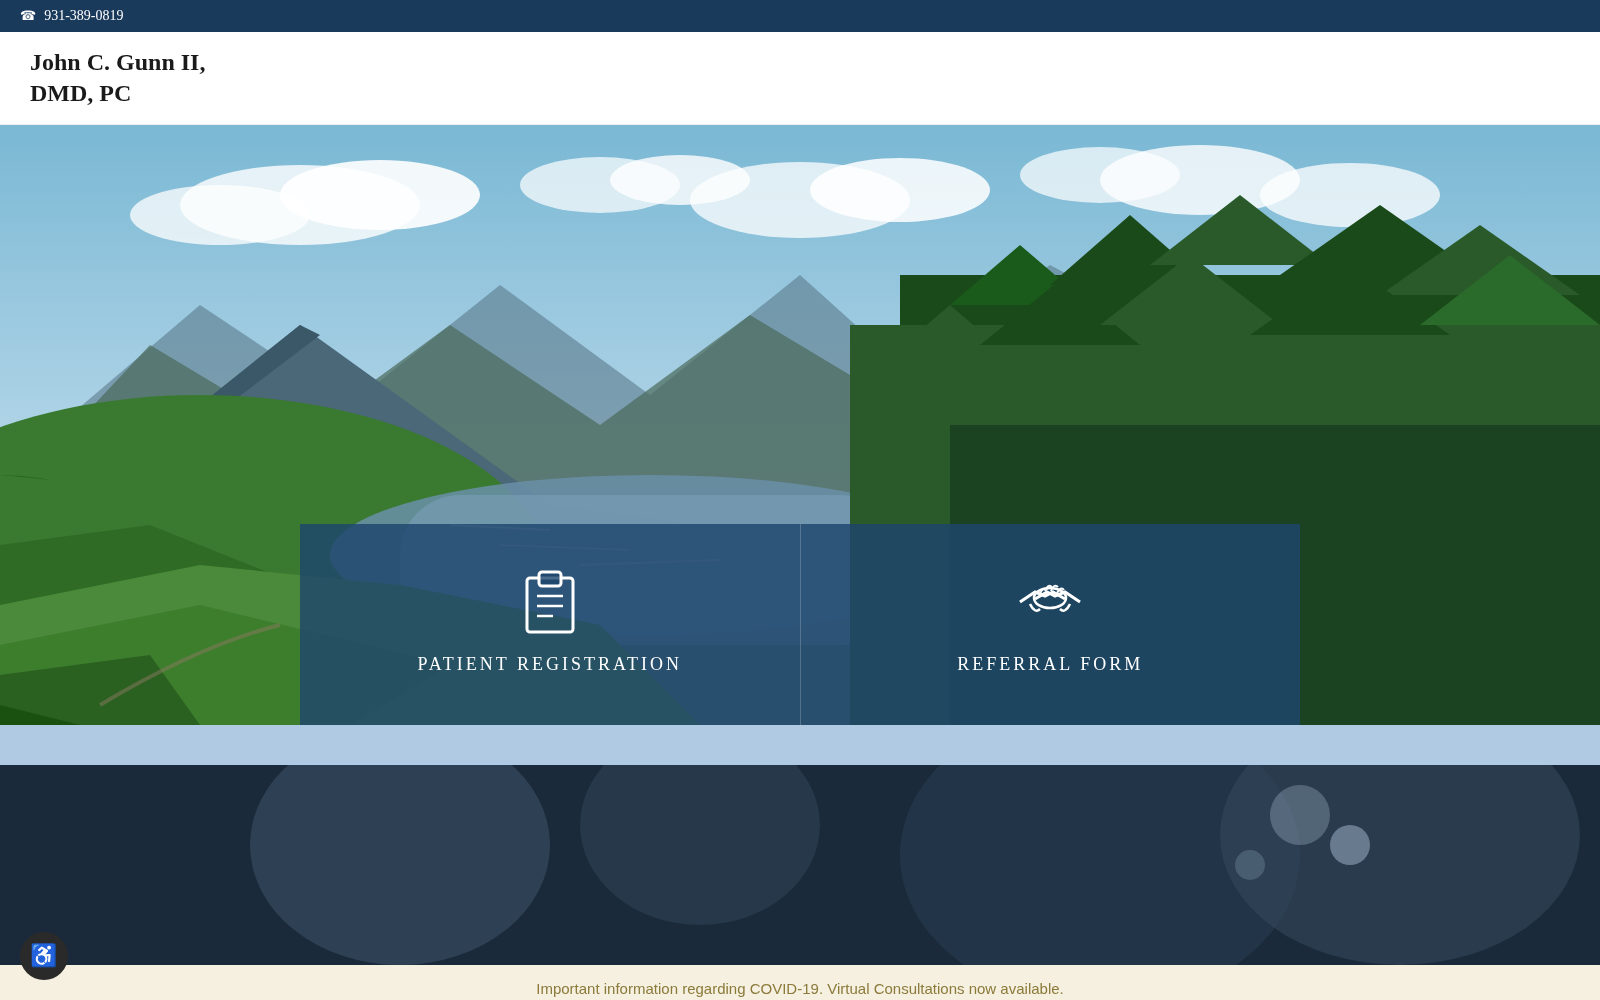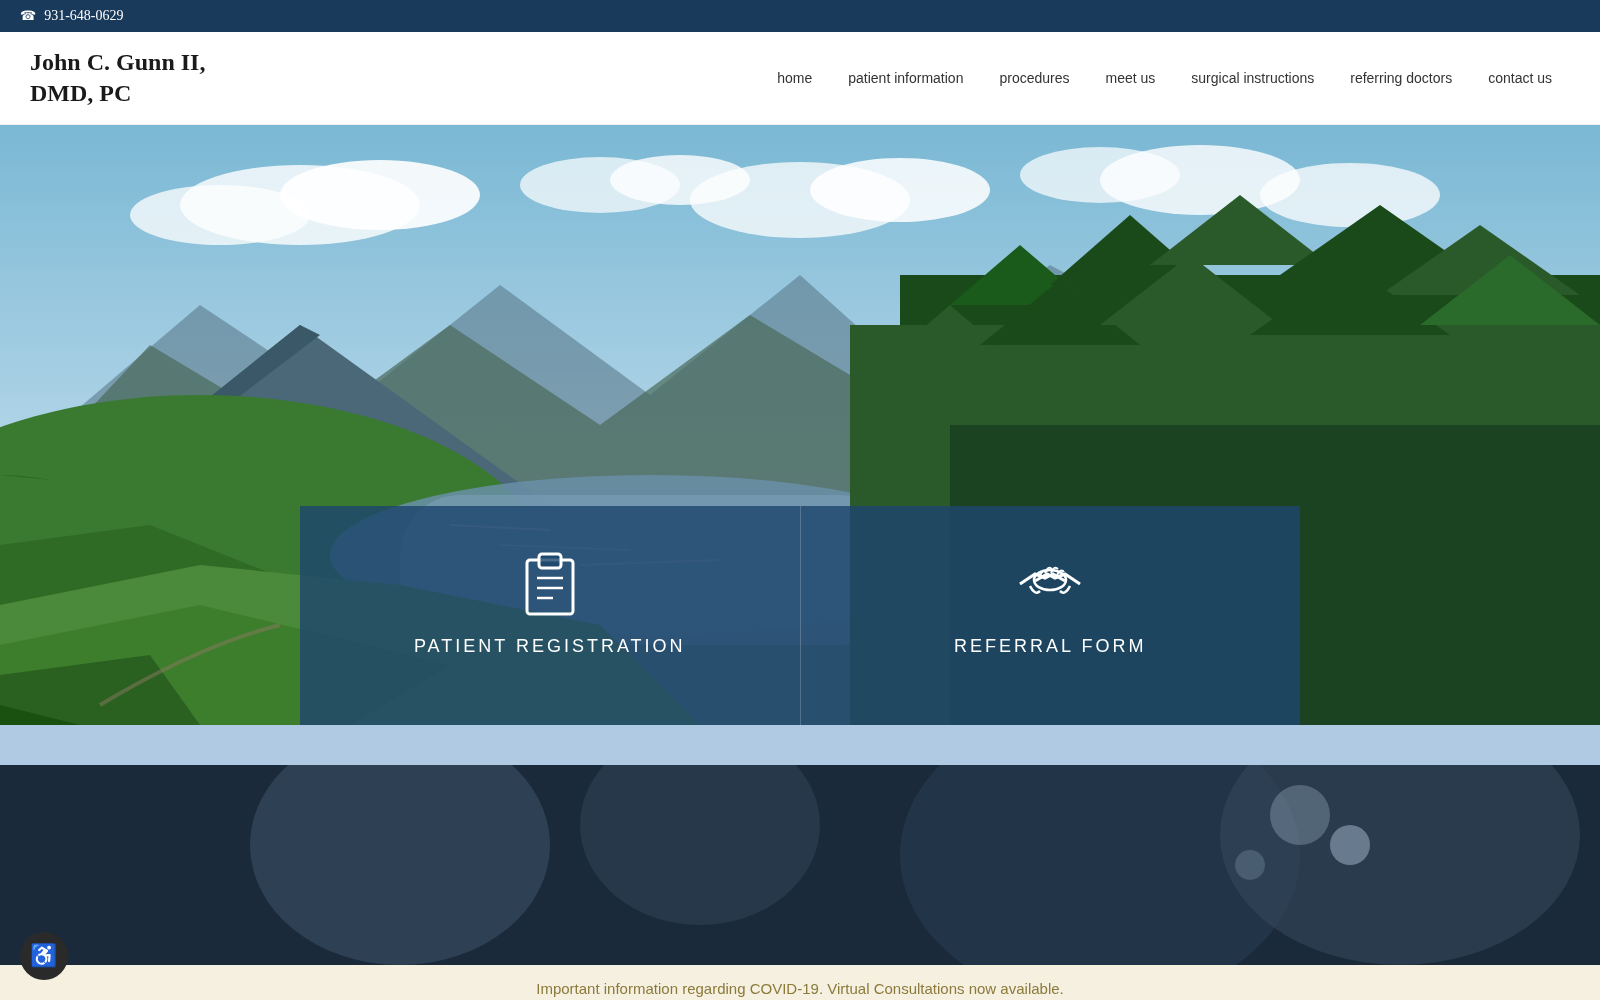--- a/index.html
+++ b/index.html
@@ -86,26 +86,25 @@
     }
     .card + .card {
       border-left: 1px solid rgba(255,255,255,0.2);
     }
     .card-icon {
       width: 70px;
       height: 70px;
       margin: 0 auto 20px;
     }
     .card-title {
-      font-family: Liberation Sans, sans-serif;
+      font-family: Liberation Serif, serif;
       font-size: 18px;
       letter-spacing: 3px;
       text-transform: uppercase;
       font-weight: 300;
-      margin-bottom: 18px;
     }
     .card-desc {
       font-family: Arial, sans-serif;
       font-size: 14px;
       line-height: 1.6;
       color: rgba(255,255,255,0.9);
     }
 
     
     .blue-strip {
@@ -150,37 +149,28 @@
       z-index: 1000;
       color: white;
       font-size: 22px;
     }
   </style>
 </head>
 <body>
 
 <div class="top-bar">
   <span class="phone-icon">☎</span>
-  <span>931-648-0629</span>
+  <span>931-389-0819</span>
 </div>
 
 <div class="header">
   <div class="logo">
     <span>John C. Gunn II,</span><br>
     <span>DMD, PC</span>
   </div>
-  <nav>
-    <a>home</a>
-    <a>patient information</a>
-    <a>procedures</a>
-    <a>meet us</a>
-    <a>surgical instructions</a>
-    <a>referring doctors</a>
-    <a>contact us</a>
-  </nav>
 </div>
 
 <div class="hero">
 
   <svg class="hero-svg" viewBox="0 0 1600 600" xmlns="http://www.w3.org/2000/svg" preserveAspectRatio="xMidYMid slice">
 
     <defs>
       <linearGradient id="skyGrad" x1="0" y1="0" x2="0" y2="1">
         <stop offset="0%" stop-color="#7ab8d4"></stop>
         <stop offset="60%" stop-color="#b8d8ea"></stop>

